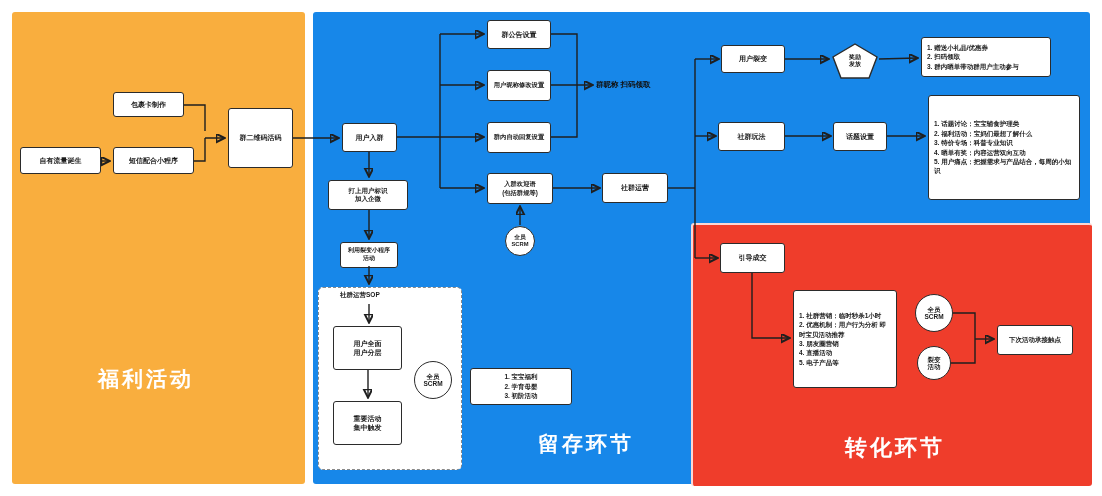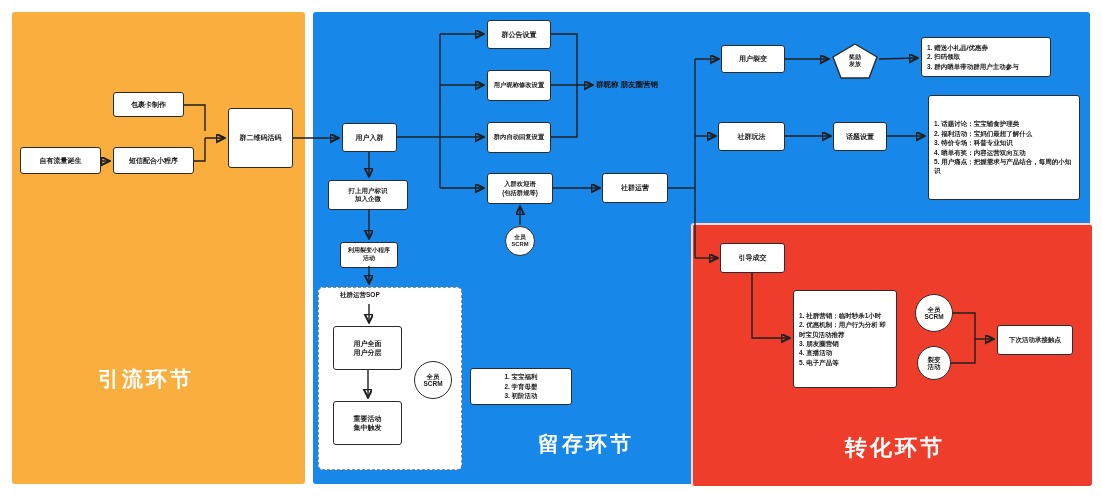--- a/index.html
+++ b/index.html
@@ -117,21 +117,21 @@
   </div>
   <div class="node" style="left:113px;top:92px;width:71px;height:25px;">
     <span>包裹卡制作</span>
   </div>
   <div class="node" style="left:113px;top:147px;width:81px;height:27px;">
     <span>短信配合小程序</span>
   </div>
   <div class="node" style="left:228px;top:108px;width:65px;height:60px;">
     <span>群二维码活码</span>
   </div>
-  <div class="title" style="left:98px;top:365px;font-size:21px;">引流环节</div>
+  <div class="title" style="left:98px;top:365px;font-size:21px;">福利活动</div>
 
   <div class="node" style="left:342px;top:123px;width:55px;height:29px;">
     <span>用户入群</span>
   </div>
   <div class="node" style="left:328px;top:180px;width:80px;height:30px;font-size:6.5px;">
     <span>打上用户标识</span>
     <span>加入企微</span>
   </div>
   <div class="node" style="left:340px;top:242px;width:58px;height:26px;font-size:6px;">
     <span>利用裂变小程序</span>
@@ -165,21 +165,21 @@
   </div>
   <div class="node" style="left:487px;top:173px;width:66px;height:31px;font-size:6.3px;">
     <span>入群欢迎语</span>
     <span>(包括群规等)</span>
   </div>
   <div class="circle" style="left:505px;top:226px;width:30px;height:30px;font-size:5.8px;">
     <span>全员</span>
     <span>SCRM</span>
   </div>
 
-  <div class="floatnote" style="left:596px;top:80px;">群昵称  朋友圈营销</div>
+  <div class="floatnote" style="left:596px;top:80px;">群昵称  扫码领取</div>
 
   <div class="node" style="left:602px;top:173px;width:66px;height:30px;">
     <span>社群运营</span>
   </div>
 
   <div class="node" style="left:721px;top:45px;width:64px;height:28px;">
     <span>用户裂变</span>
   </div>
 
   <div class="pentagon-wrap" style="left:831px;top:42px;width:48px;height:38px;">

